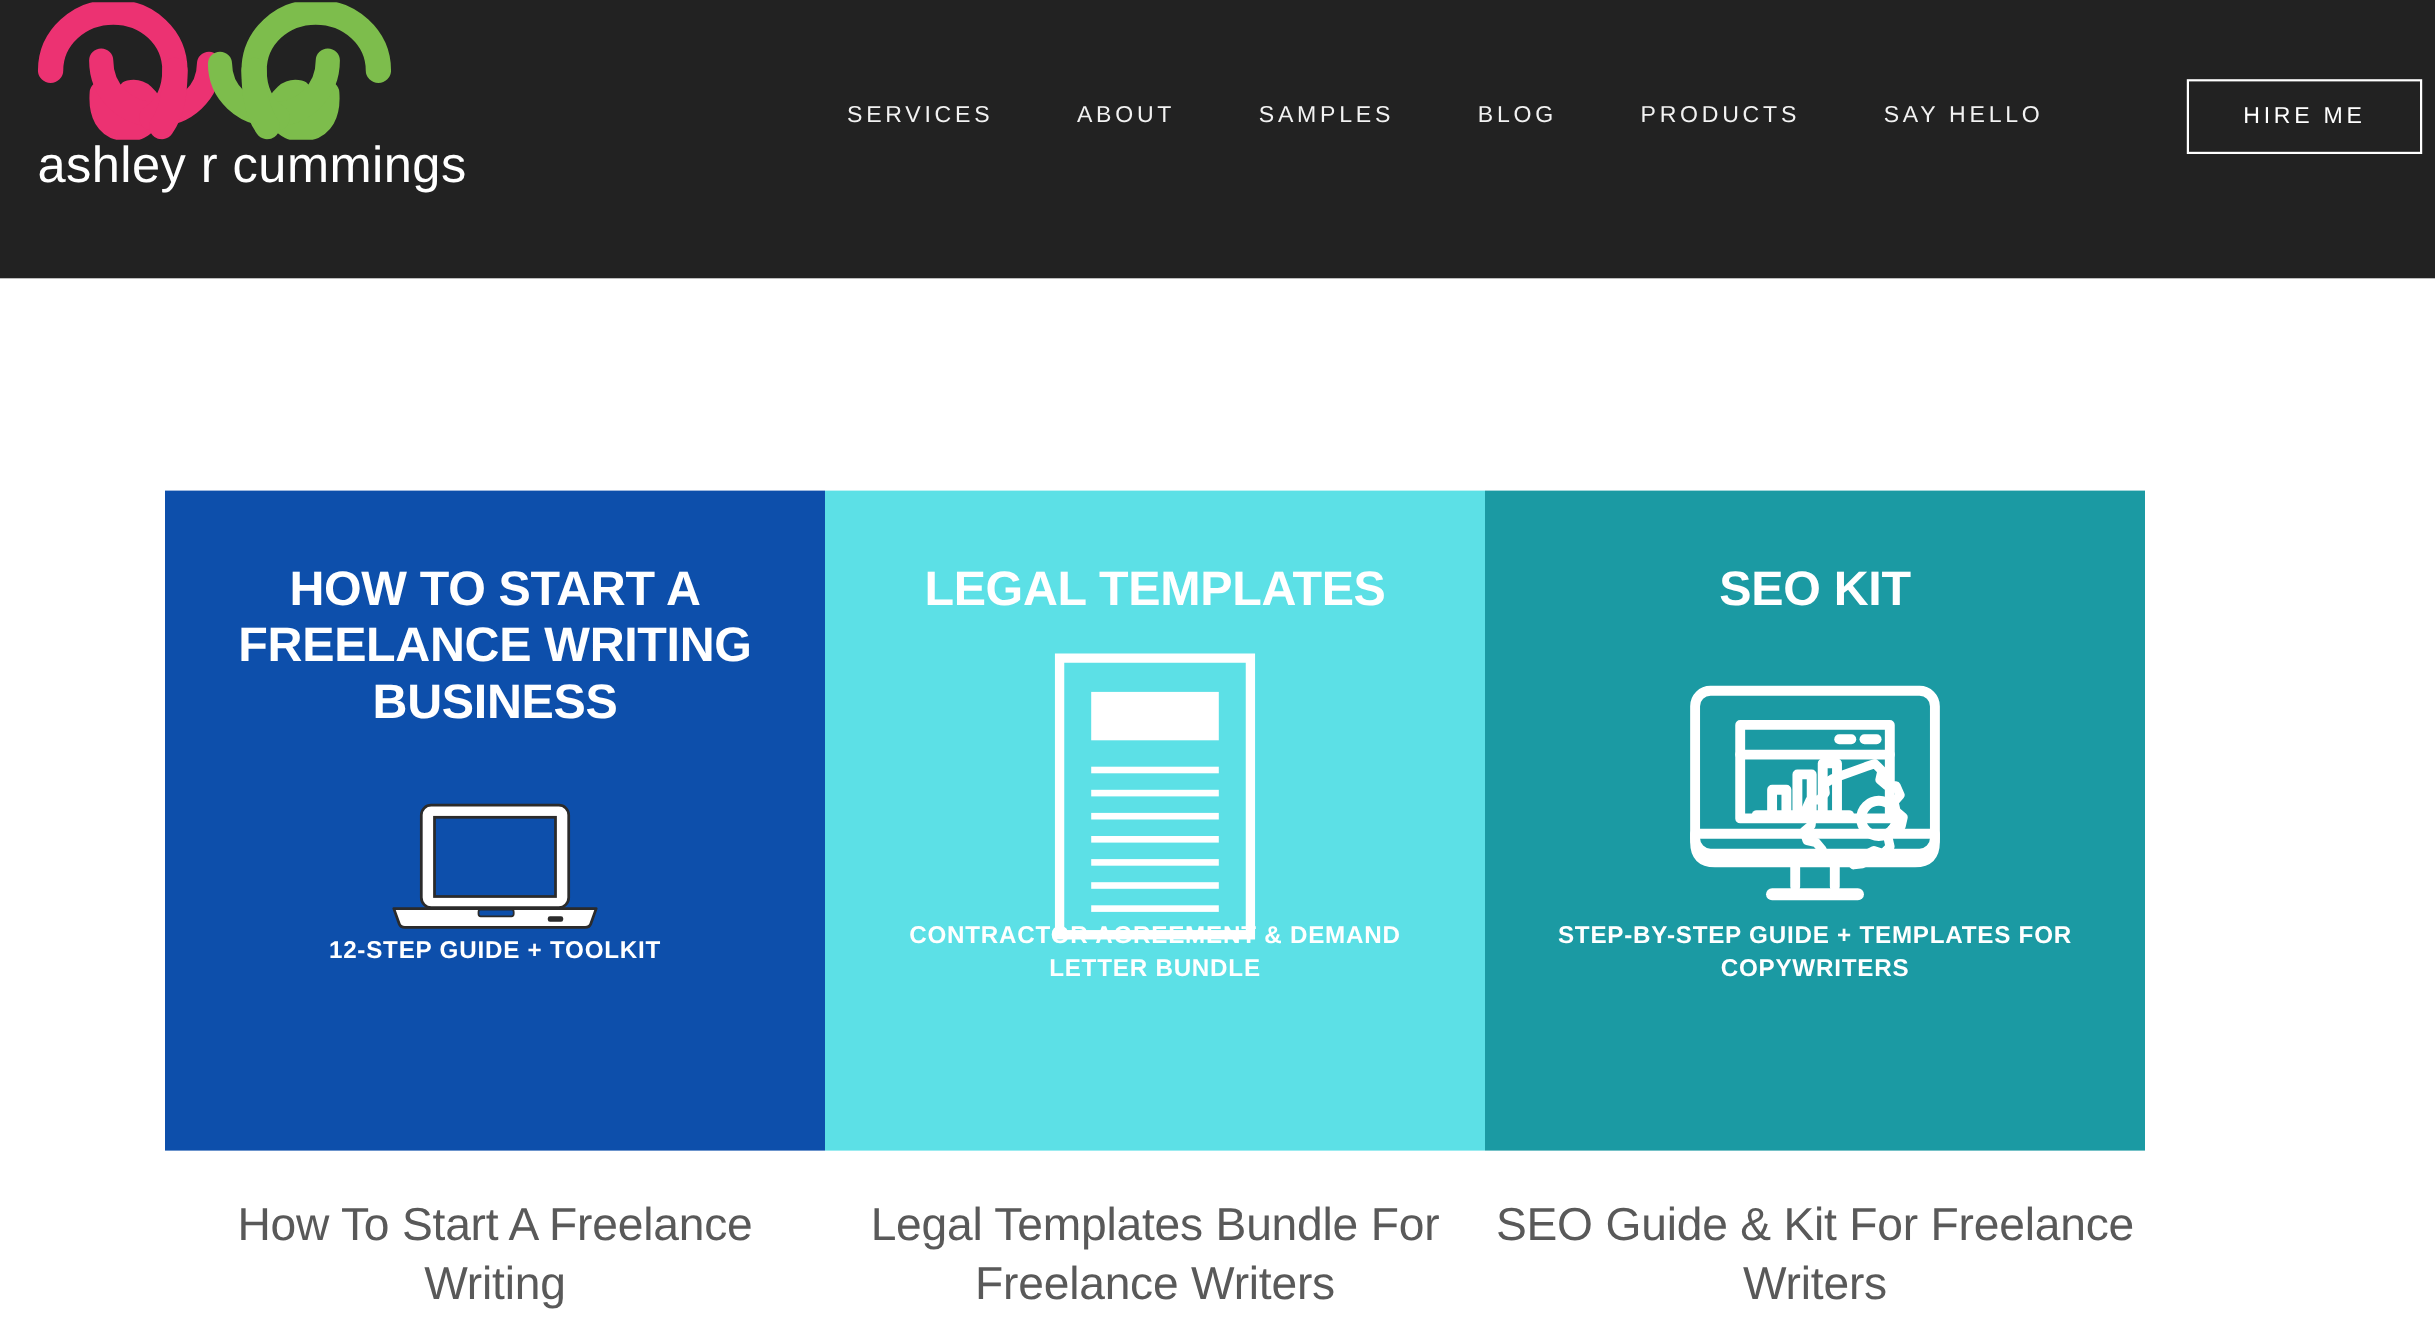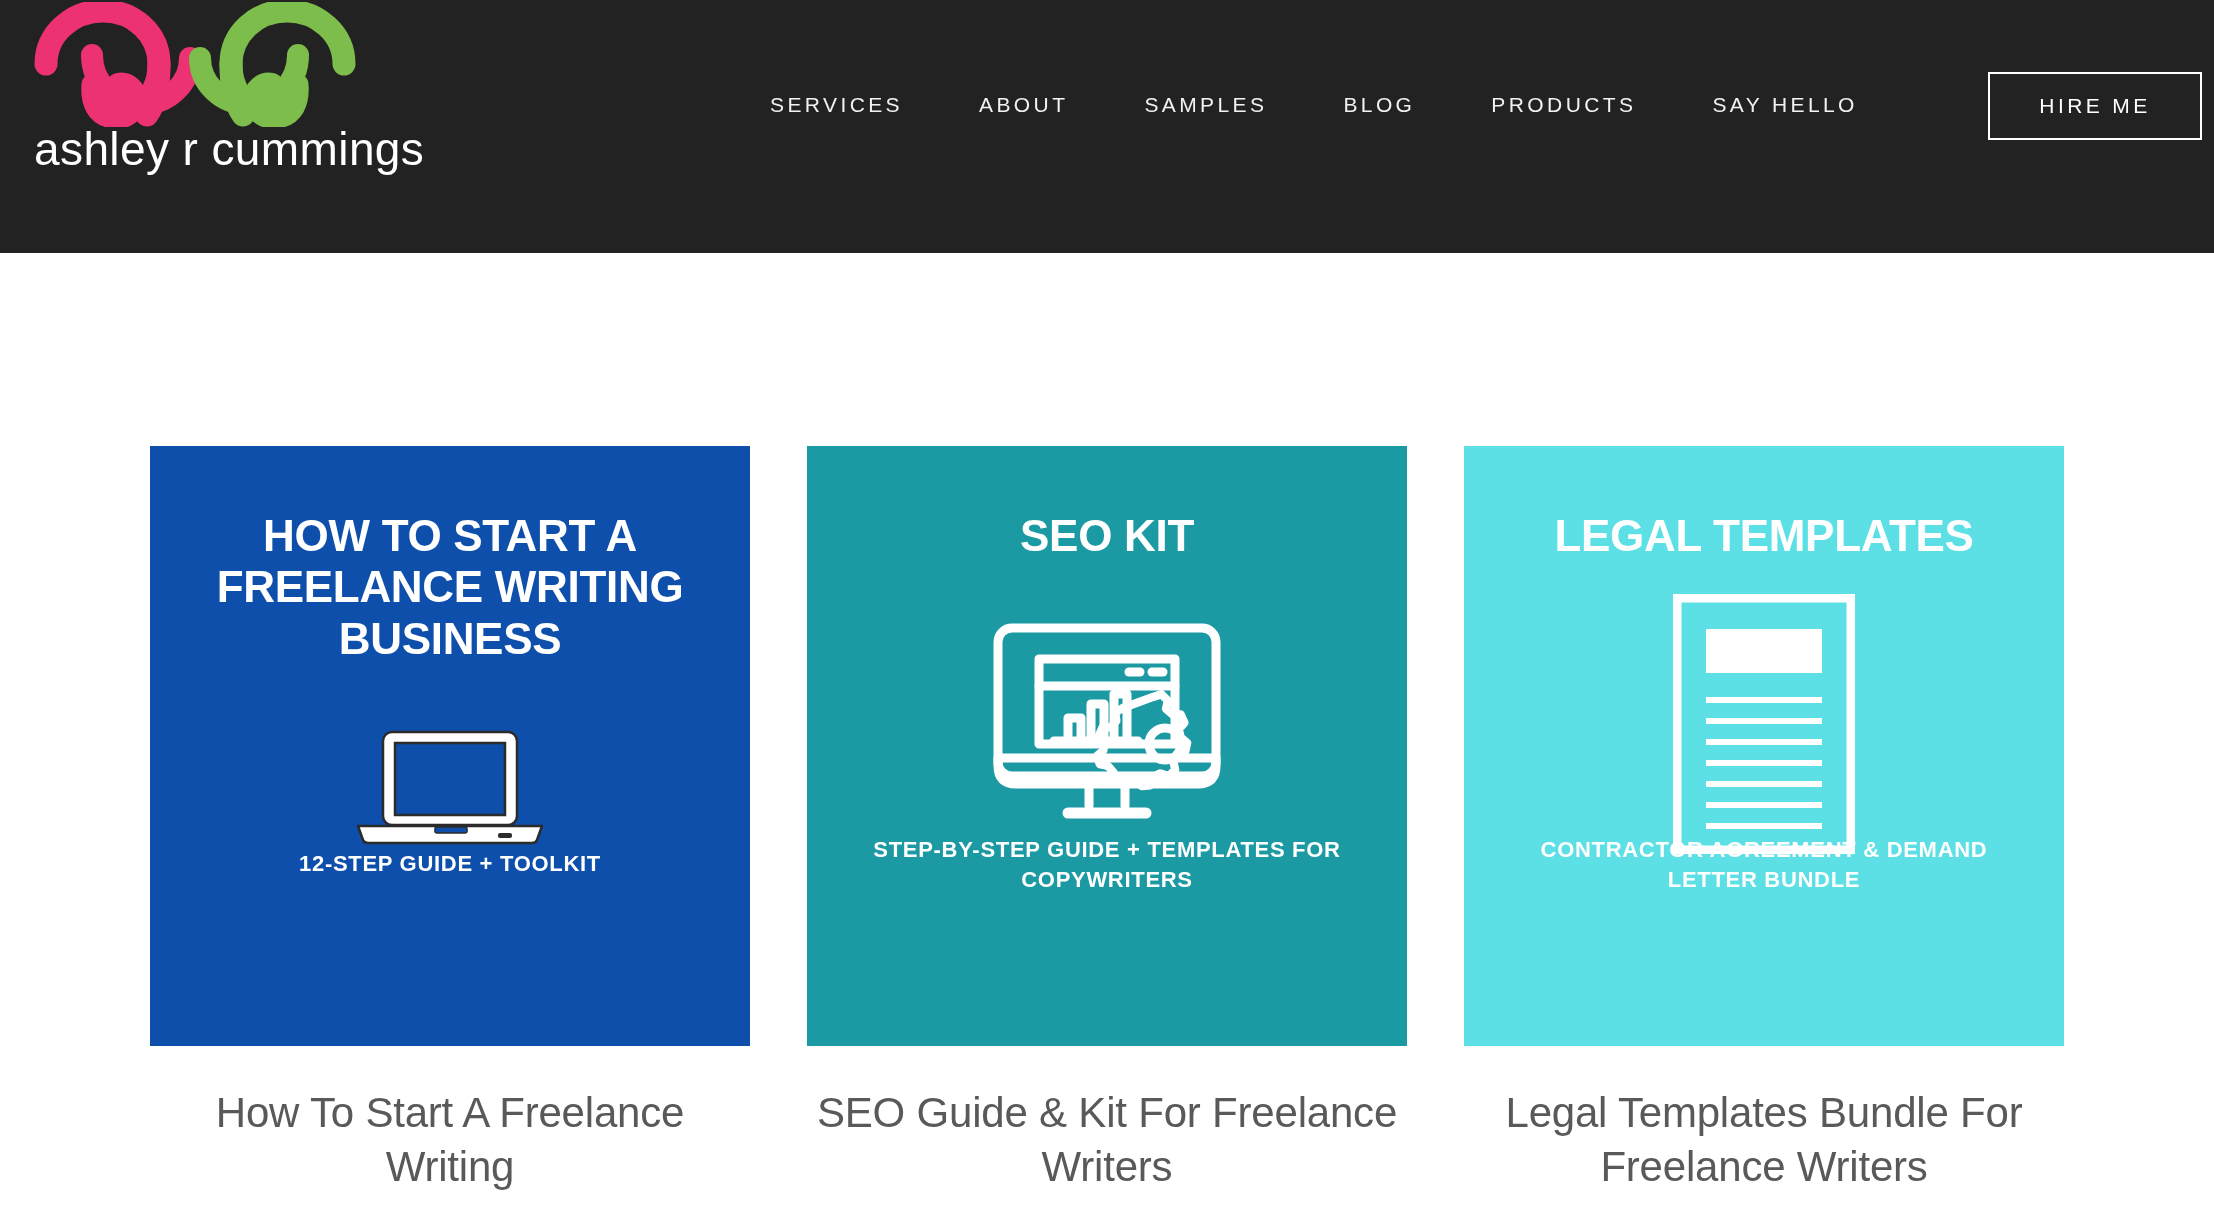--- a/index.html
+++ b/index.html
@@ -85,21 +85,20 @@
     width: 2214px;
     background: #ffffff;
   }
 
   .product-grid {
     position: absolute;
     left: 150px;
     top: 193px; 
     width: 1914px;
     display: flex;
-    gap: 57px;
   }
 
   .product-item {
     width: 600px;
     text-decoration: none;
     display: block;
   }
 
   .product-thumb {
     position: relative;
@@ -242,20 +241,46 @@
             <rect x="148" y="105" width="14" height="5" rx="2" fill="#2b2b2b"></rect>
           </svg>
         </div>
 
         <div class="thumb-sub sub-1">12-STEP GUIDE + TOOLKIT</div>
       </div>
       <div class="product-name">How To Start A Freelance Writing</div>
     </a>
 
     <a class="product-item" href="#">
+      <div class="product-thumb" style="background:#5ce0e6">
+        <div class="thumb-title">LEGAL TEMPLATES</div>
+
+        <div class="thumb-art art-doc">
+          <svg width="182" height="260" viewBox="0 0 182 260">
+
+            <rect x="4" y="4" width="174" height="252" fill="none" stroke="#ffffff" stroke-width="9"></rect>
+
+            <rect x="33" y="35" width="116" height="44" fill="#ffffff"></rect>
+
+            <rect x="33" y="103" width="116" height="6" fill="#ffffff"></rect>
+            <rect x="33" y="124" width="116" height="6" fill="#ffffff"></rect>
+            <rect x="33" y="145" width="116" height="6" fill="#ffffff"></rect>
+            <rect x="33" y="166" width="116" height="6" fill="#ffffff"></rect>
+            <rect x="33" y="187" width="116" height="6" fill="#ffffff"></rect>
+            <rect x="33" y="208" width="116" height="6" fill="#ffffff"></rect>
+            <rect x="33" y="229" width="116" height="6" fill="#ffffff"></rect>
+          </svg>
+        </div>
+
+        <div class="thumb-sub sub-2">CONTRACTOR AGREEMENT &amp; DEMAND LETTER BUNDLE</div>
+      </div>
+      <div class="product-name">Legal Templates Bundle For Freelance Writers</div>
+    </a>
+
+    <a class="product-item" href="#">
       <div class="product-thumb" style="background:#1b9aa3">
         <div class="thumb-title">SEO KIT</div>
 
         <div class="thumb-art art-seo">
           <svg width="230" height="206" viewBox="0 0 230 206">
             <g fill="none" stroke="#ffffff" stroke-width="9" stroke-linecap="round" stroke-linejoin="round">
 
               <rect x="6" y="6" width="218" height="148" rx="14" ry="14"></rect>
 
               <path d="M 6 136 L 224 136 L 224 144 Q 224 162 206 162 L 24 162 Q 6 162 6 144 Z"></path>
@@ -287,40 +312,14 @@
               <circle cx="173" cy="122" r="16" fill="none" stroke="#ffffff" stroke-width="9"></circle>
             </g>
           </svg>
         </div>
 
         <div class="thumb-sub sub-3">STEP-BY-STEP GUIDE + TEMPLATES FOR COPYWRITERS</div>
       </div>
       <div class="product-name">SEO Guide &amp; Kit For Freelance Writers</div>
     </a>
 
-    <a class="product-item" href="#">
-      <div class="product-thumb" style="background:#5ce0e6">
-        <div class="thumb-title">LEGAL TEMPLATES</div>
-
-        <div class="thumb-art art-doc">
-          <svg width="182" height="260" viewBox="0 0 182 260">
-
-            <rect x="4" y="4" width="174" height="252" fill="none" stroke="#ffffff" stroke-width="9"></rect>
-
-            <rect x="33" y="35" width="116" height="44" fill="#ffffff"></rect>
-
-            <rect x="33" y="103" width="116" height="6" fill="#ffffff"></rect>
-            <rect x="33" y="124" width="116" height="6" fill="#ffffff"></rect>
-            <rect x="33" y="145" width="116" height="6" fill="#ffffff"></rect>
-            <rect x="33" y="166" width="116" height="6" fill="#ffffff"></rect>
-            <rect x="33" y="187" width="116" height="6" fill="#ffffff"></rect>
-            <rect x="33" y="208" width="116" height="6" fill="#ffffff"></rect>
-            <rect x="33" y="229" width="116" height="6" fill="#ffffff"></rect>
-          </svg>
-        </div>
-
-        <div class="thumb-sub sub-2">CONTRACTOR AGREEMENT &amp; DEMAND LETTER BUNDLE</div>
-      </div>
-      <div class="product-name">Legal Templates Bundle For Freelance Writers</div>
-    </a>
-
   </div>
 </main>
 
 </body></html>

